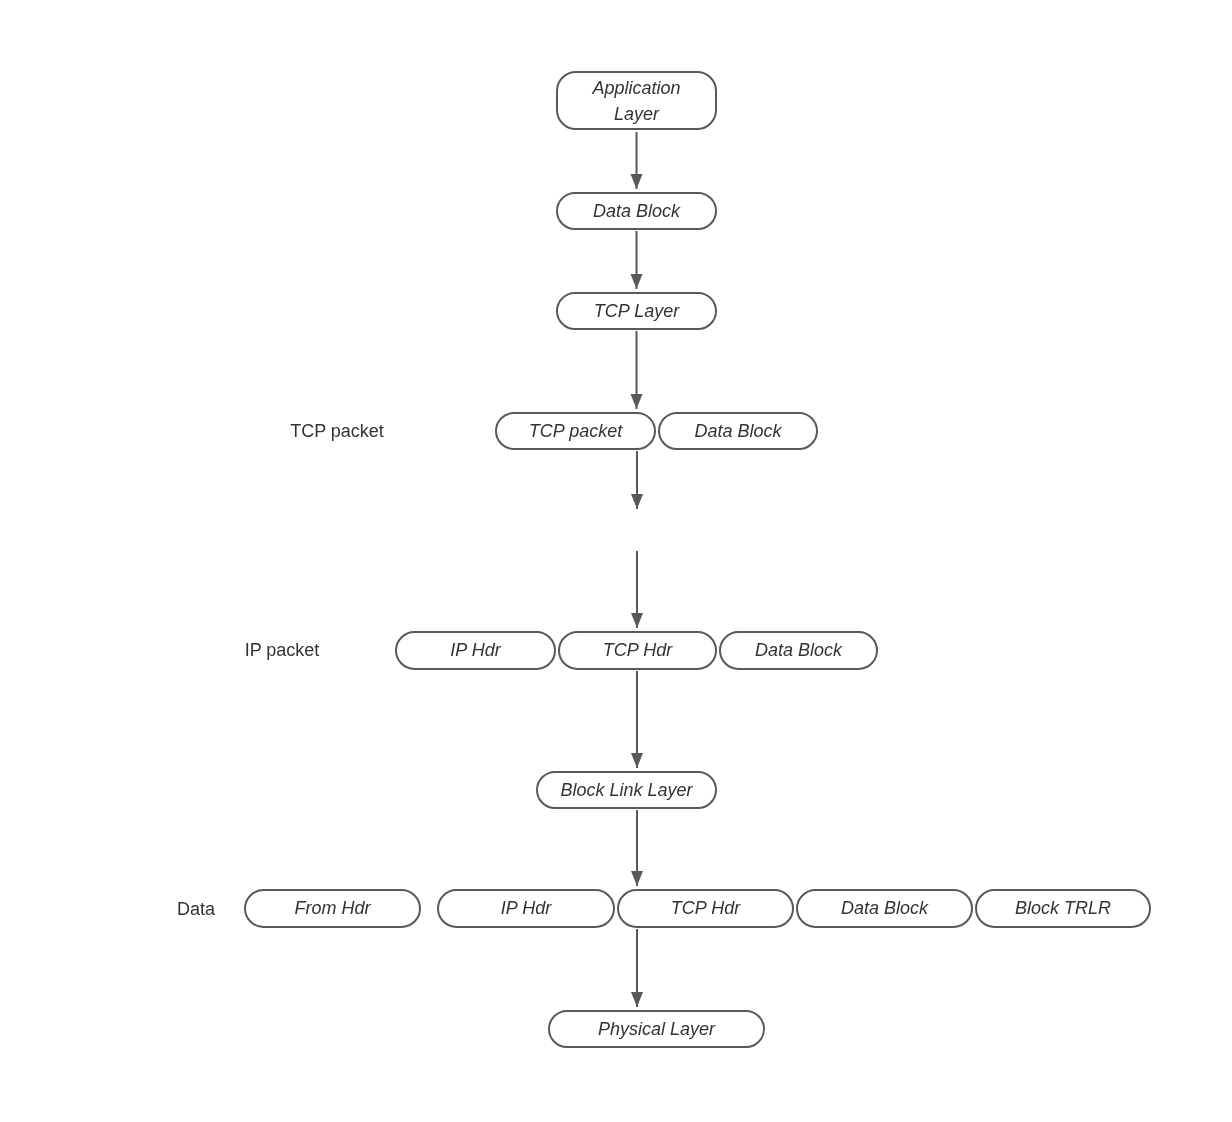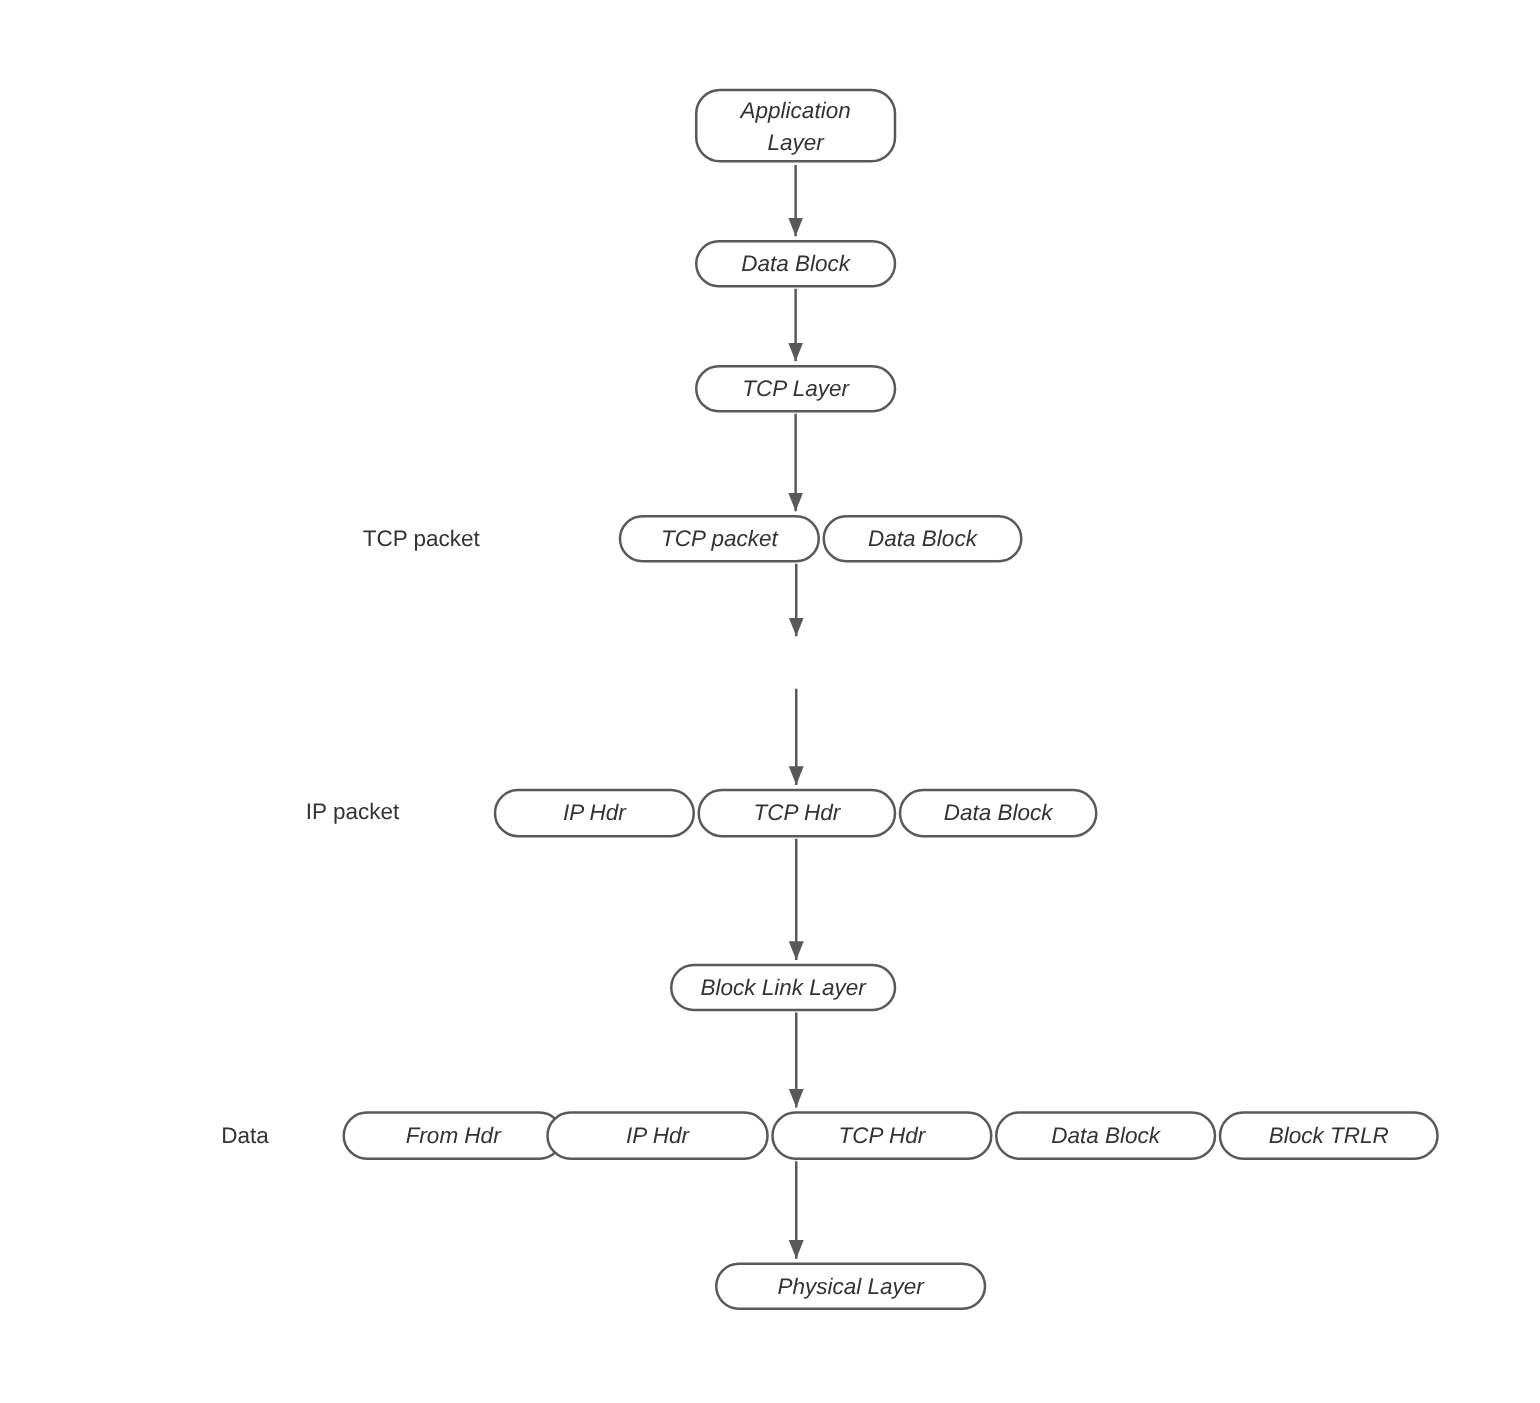--- a/index.html
+++ b/index.html
@@ -44,30 +44,30 @@
     font-size: 18px;
     color: #333333;
     white-space: nowrap;
   }
   
   #n-app    { left: 556px; top: 71px;   width: 161px; height: 59px; padding: 0 28px; line-height: 26px; white-space: normal; }
   #n-db1    { left: 556px; top: 192px;  width: 161px; height: 38px; }
   #n-tcp    { left: 556px; top: 292px;  width: 161px; height: 38px; text-align: right; }
   #n-ip     { left: 556px; top: 512px;  width: 161px; height: 38px; }
   #n-dll    { left: 536px; top: 771px;  width: 181px; height: 38px; }
-  #n-phy    { left: 572px; top: 1010px; width: 217px; height: 38px; }
+  #n-phy    { left: 548px; top: 1010px; width: 217px; height: 38px; }
   
   #n-tcph   { left: 495px; top: 412px;  width: 161px; height: 38px; }
   #n-tcpdb  { left: 658px; top: 412px;  width: 160px; height: 38px; }
   
   #n-iphdr  { left: 395px; top: 631px;  width: 161px; height: 39px; }
   #n-iptcph { left: 558px; top: 631px;  width: 159px; height: 39px; }
   #n-ipdb   { left: 719px; top: 631px;  width: 159px; height: 39px; }
   
-  #n-f1     { left: 274px; top: 889px;  width: 177px; height: 39px; }
+  #n-f1     { left: 244px; top: 889px;  width: 177px; height: 39px; }
   #n-f2     { left: 437px; top: 889px;  width: 178px; height: 39px; }
   #n-f3     { left: 617px; top: 889px;  width: 177px; height: 39px; }
   #n-f4     { left: 796px; top: 889px;  width: 177px; height: 39px; }
   #n-f5     { left: 975px; top: 889px;  width: 176px; height: 39px; }
   
   #l-tcp-packet { left: 337px; top: 431px; }
   #l-ip-packet  { left: 282px; top: 650px; }
   #l-frame      { left: 196px; top: 909px; }
 </style>
 </head>

